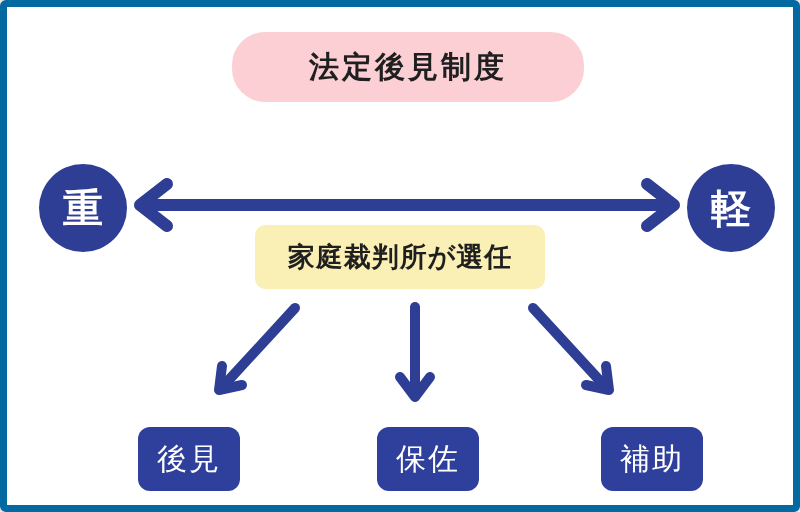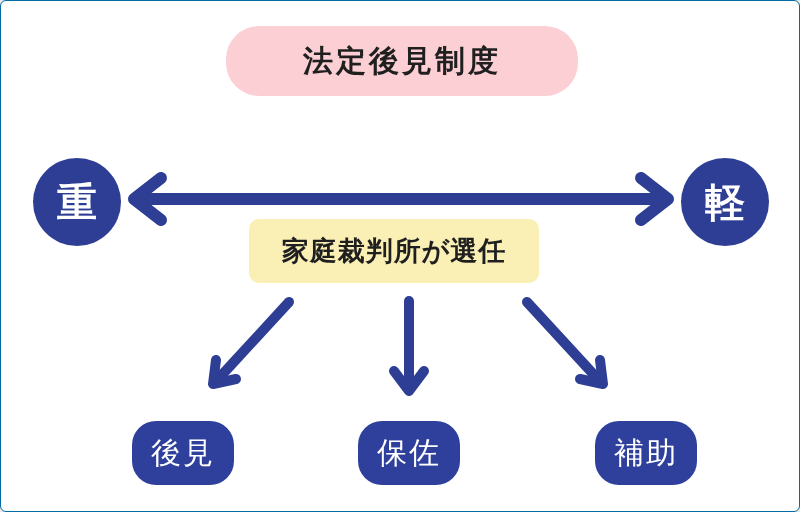--- a/index.html
+++ b/index.html
@@ -5,21 +5,21 @@
   * { margin: 0; padding: 0; box-sizing: border-box; }
   html, body { background: #e9e9e9; }
   body {
     font-family: "Liberation Sans", "DejaVu Sans", sans-serif;
     width: 800px; height: 512px;
   }
   .canvas {
     position: relative;
     width: 800px; height: 512px;
     background: #ffffff;
-    border: 1px solid #0369a1;
+    border: 7px solid #0369a1;
     border-radius: 6px;
     overflow: hidden;
   }
   .pill {
     position: absolute;
     display: flex; align-items: center; justify-content: center;
   }
   .title-banner {
     left: 225px; top: 25px; width: 352px; height: 70px;
     background: #fccfd4; border-radius: 33px;
@@ -58,28 +58,28 @@
   .w9  { stroke-width: 10px; }
   .court-banner {
     left: 248px; top: 218px; width: 290px; height: 64px;
     background: #faf0b6; border-radius: 10px;
   }
   .court-banner span {
     font-size: 27px; font-weight: bold; color: #1f1f1f; letter-spacing: 1px;
   }
   .type-box {
     position: absolute; top: 420px; width: 102px; height: 64px;
-    background: #2e3f9c; border-radius: 24px;
+    background: #2e3f9c; border-radius: 12px;
     display: flex; align-items: center; justify-content: center;
   }
   .type-box span {
     color: #ffffff; font-size: 30px; font-weight: 500; letter-spacing: 2px;
   }
   .box-1 { left: 131px; }
-  .box-2 { left: 357px; }
+  .box-2 { left: 370px; }
   .box-3 { left: 594px; justify-content: center; }
 </style>
 </head>
 <body>
 
 <div class="canvas">
 
   <div class="pill title-banner">
     <span>法定後見制度</span>
   </div>

